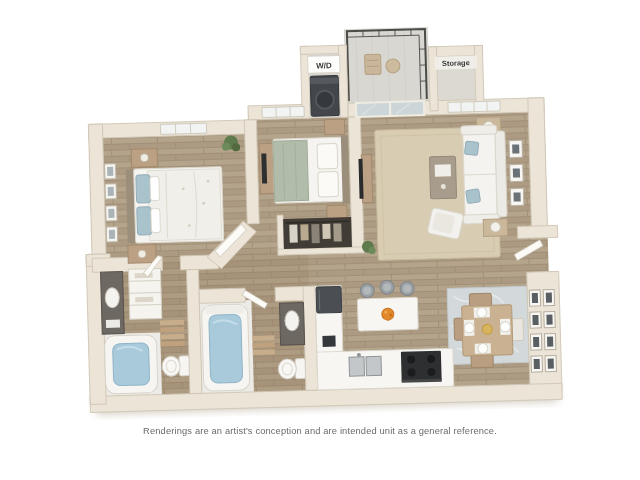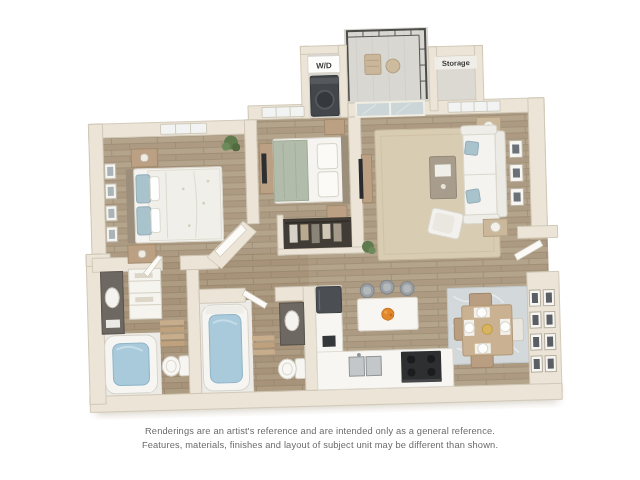--- a/index.html
+++ b/index.html
@@ -366,17 +366,16 @@
     <g fill="#fcfbf8" stroke="#c9c3b5" stroke-width="0.8">
       <polygon points="162,253 147,272 143,268 158,251"></polygon>
       <polygon points="242,222 247,228 220,254 215,248"></polygon>
       <polygon points="244,288 266,302 263,307 241,293"></polygon>
     </g>
 
   </g>
 </svg>
 
 <div class="disclaimer">
-  <div>Renderings are an artist's reference and are intended only as a general reference.</div>
-  <div>Features, materials, finishes and layout of subject unit may be different than shown.</div>
+  <div>Renderings are an artist's conception and are intended unit as a general reference.</div>
 </div>
 
 </div>
 
 </body></html>

